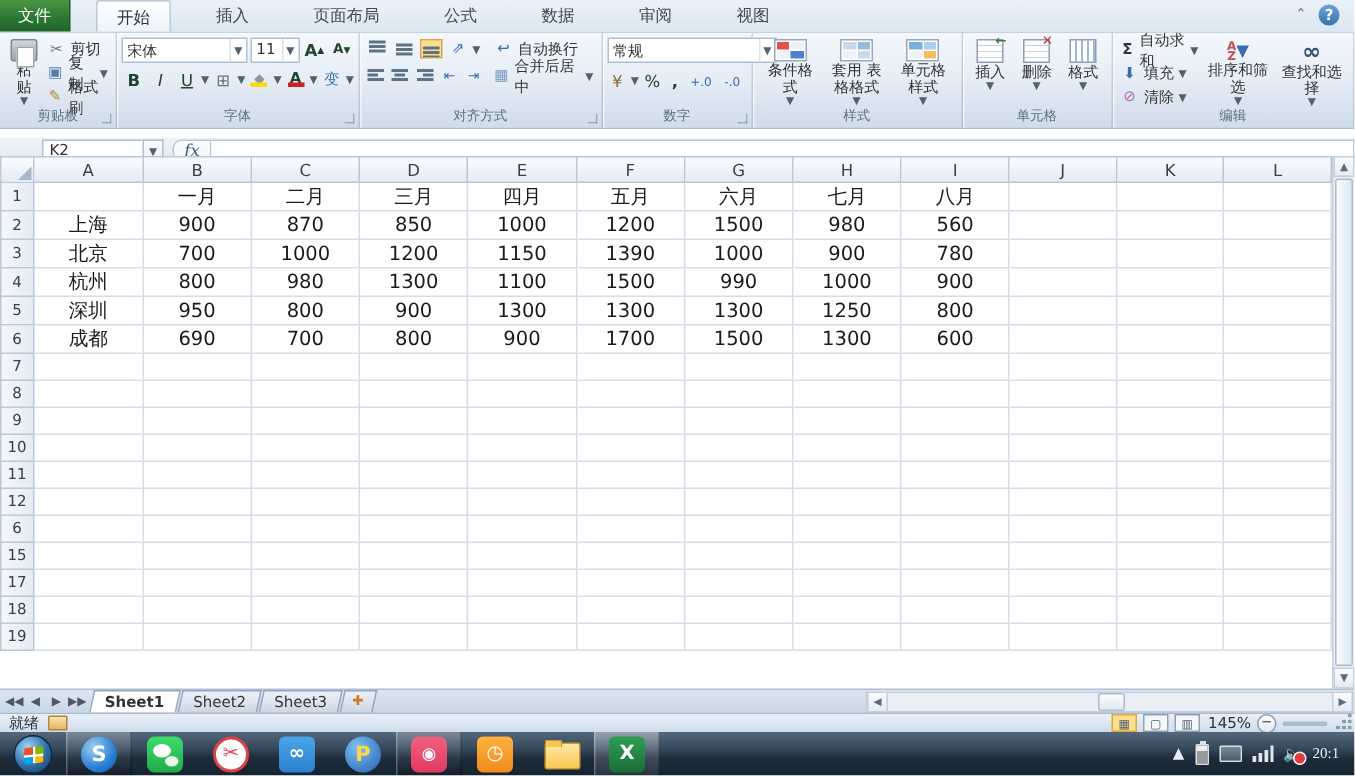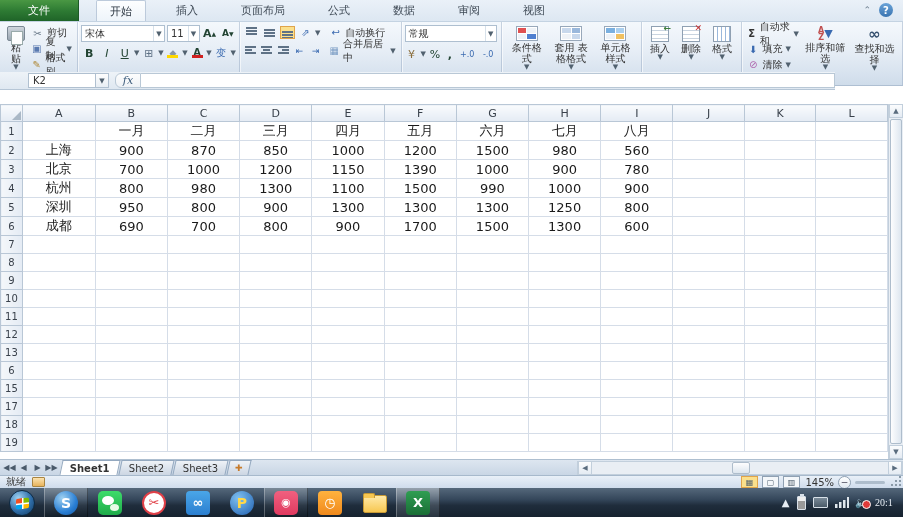--- a/index.html
+++ b/index.html
@@ -4,21 +4,21 @@
 <style>
   * { margin:0; padding:0; box-sizing:border-box; }
   html,body { width:903px; height:517px; overflow:hidden; }
   body { font-family:"DejaVu Sans","Liberation Sans",sans-serif; font-size:11px; color:#333;
          background:#fff; position:relative; }
 
   
   .tabrow { position:absolute; left:0; top:0; width:903px; height:22px;
             background:linear-gradient(#eaf1f8,#dde7f2); border-bottom:1px solid #c4d3e2;
             display:flex; align-items:flex-end; }
-  .filetab { height:22px; padding:0 28px; display:flex; align-items:center; color:#fff;
+  .filetab { height:22px; padding:0 12px; display:flex; align-items:center; color:#fff;
              background:linear-gradient(#4c9a45,#2d7a33 55%,#1f6428);
              border-right:1px solid #1d5a26; font-size:11px; cursor:pointer; }
   .rtab { height:21px; padding:0 13px; display:flex; align-items:center; color:#3f4a56;
           font-size:11px; cursor:pointer;margin-left:17px; }
   .rtab.active { background:linear-gradient(#fdfeff,#eef4fa); border:1px solid #bccadb;
                  border-bottom:none; border-radius:2px 2px 0 0; color:#2a3540; }
   .tabrow-right { margin-left:auto; display:flex; align-items:center; gap:8px; padding:0 10px 4px 0; }
   .rib-collapse { color:#6b7c8d; font-size:9px; cursor:pointer; }
   .rib-help { width:14px; height:14px; border-radius:50%; background:linear-gradient(#6aa3d8,#3a74b0);
               color:#fff; font-size:10px; font-weight:bold; display:flex; align-items:center;
@@ -79,21 +79,21 @@
   .sic i { display:block; }
   
   .cic { width:18px; height:16px; border:1px solid #8fa0b2; background:
          repeating-linear-gradient(#fff 0 3px,#c9d4e0 3px 4px); position:relative; }
   .cic::after { position:absolute; right:-3px; top:-4px; font-size:9px; font-weight:bold; }
   .cic.ins::after { content:"←"; color:#3c7d3c; }
   .cic.del::after { content:"✕"; color:#c33; }
   .cic.fmt::after { content:""; }
 
   
-  .fbar { position:absolute; left:0; top:72px; width:835px; height:18px;
+  .fbar { position:absolute; left:0; top:92px; width:903px; height:18px;
           background:linear-gradient(#eef3f8,#dfe8f1); border-bottom:1px solid #b6c6d6;
           display:flex; align-items:center; }
   .namebox { margin-left:28px; width:68px; height:15px; background:#fff;
              border:1px solid #b0c0d0; font-size:10px; padding:0 4px; display:flex;
              align-items:center; }
   .namedd { width:13px; height:15px; background:linear-gradient(#fdfdfd,#e8eef4);
             border:1px solid #b0c0d0; border-left:none; display:flex; align-items:center;
             justify-content:center; font-size:7px; color:#51616f; cursor:pointer; }
   .fxbtn { width:26px; height:15px; margin-left:6px; background:linear-gradient(#fdfdfd,#eef2f6);
            border:1px solid #b9c8d6; border-radius:6px 0 0 6px; display:flex; align-items:center;
@@ -375,21 +375,21 @@
           <span class="caret">▼</span>
         </div>
       </div>
     </div>
     <div class="rgroup-label">对齐方式</div>
     <div class="dlauncher"></div>
   </div>
 
   <div class="rgroup" style="width:100px">
     <div class="col" style="width:100%;gap:4px;padding-top:1px;">
-      <div class="combo" style="width:92px">
+      <div class="combo" style="width:113px">
         <span>常规</span>
         <span class="dd">▼</span>
       </div>
       <div style="display:flex;align-items:center;gap:2px;">
         <div class="fmtbtn" style="color:#8a6d3b;width:14px;">
           <span>¥</span>
         </div>
         <span class="caret">▼</span>
         <div class="fmtbtn" style="width:14px;">
           <span>%</span>
@@ -702,35 +702,20 @@
           <td></td>
           <td></td>
           <td></td>
           <td></td>
           <td></td>
           <td></td>
           <td></td>
           <td></td>
         </tr>
         <tr>
-          <th>13</th>
-          <td></td>
-          <td></td>
-          <td></td>
-          <td></td>
-          <td></td>
-          <td></td>
-          <td></td>
-          <td></td>
-          <td></td>
-          <td></td>
-          <td></td>
-          <td></td>
-        </tr>
-        <tr>
           <th>6</th>
           <td></td>
           <td></td>
           <td></td>
           <td></td>
           <td></td>
           <td></td>
           <td></td>
           <td></td>
           <td></td>

